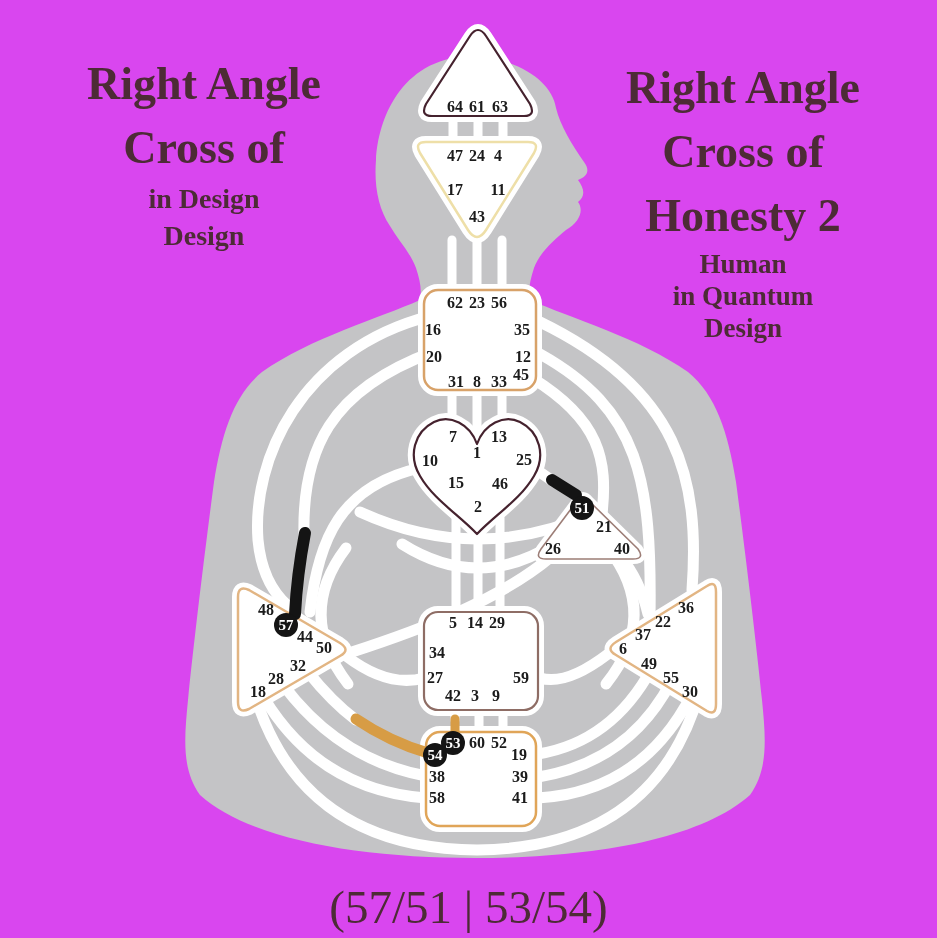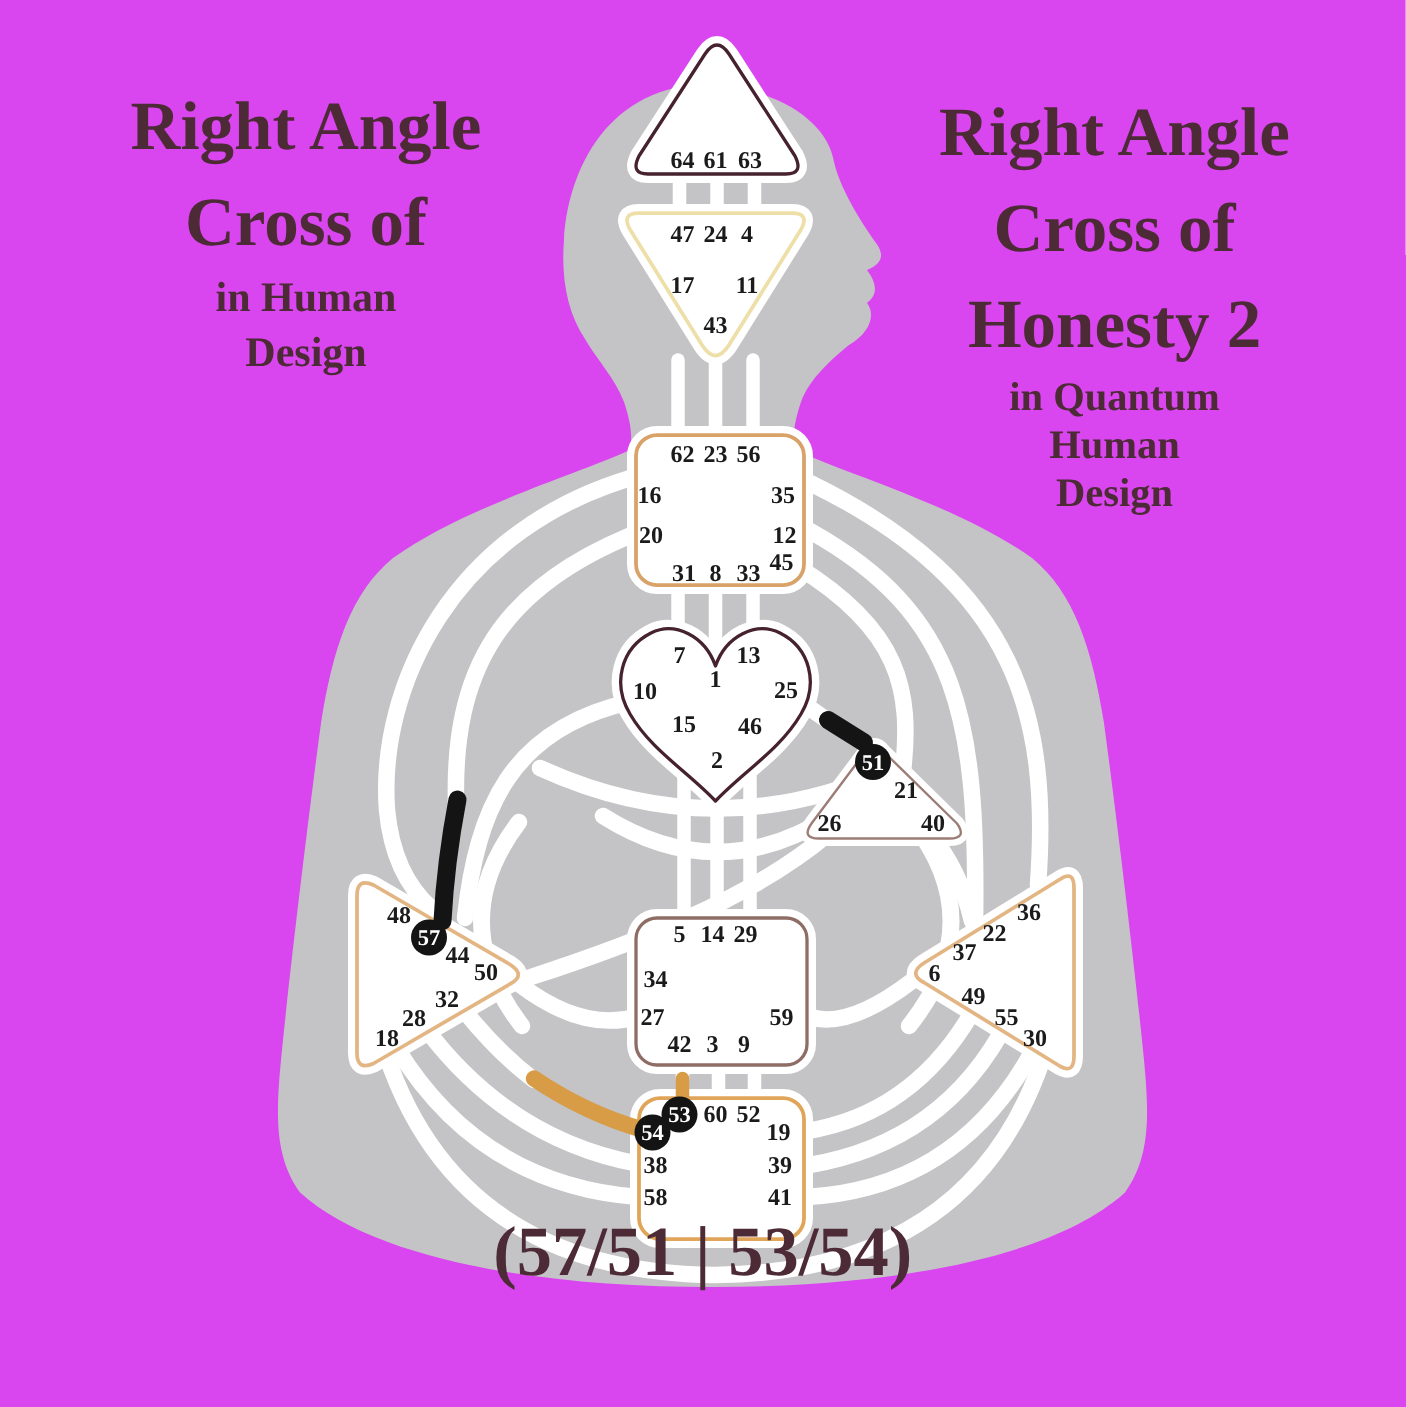--- a/index.html
+++ b/index.html
@@ -5,43 +5,43 @@
   html,body{margin:0;padding:0;background:#ffffff;}
   .canvas{position:relative;width:937px;height:938px;background:#d946ef;overflow:hidden;
           font-family:"Liberation Serif",serif;padding-left:30px;}
   .bodygraph-svg{position:absolute;left:0;top:0;}
   .title{position:absolute;text-align:center;color:#4d2b36;font-weight:bold;}
   .title-left{left:18px;top:52px;width:372px;}
   .title-right{left:558px;top:56px;width:370px;}
   .t-line{font-size:46px;line-height:64px;white-space:nowrap;}
   .t-sub{font-size:28px;line-height:37px;white-space:nowrap;}
   .title-right .t-sub{font-size:27px;line-height:32px;}
-  .cross-notation{position:absolute;left:0;top:808px;width:937px;text-align:center;
-          color:#4d2b36;font-weight:bold;font-size:47px;}
+  .cross-notation{position:absolute;left:0;top:880px;width:937px;text-align:center;
+          color:#4d2b36;font-weight:normal;font-size:47px;}
   svg text.gate{font-family:"Liberation Serif",serif;font-weight:bold;font-size:16px;fill:#1b1b1b;text-anchor:middle;}
   svg text.gate-hl{font-family:"Liberation Serif",serif;font-weight:bold;font-size:15px;fill:#ffffff;text-anchor:middle;}
 </style>
 </head>
 <body>
 
 <div class="canvas">
 
   <div class="title title-left">
     <div class="t-line">Right Angle</div>
     <div class="t-line">Cross of</div>
-    <div class="t-sub">in Human</div>
+    <div class="t-sub">in Design</div>
     <div class="t-sub">Design</div>
   </div>
 
   <div class="title title-right">
     <div class="t-line">Right Angle</div>
     <div class="t-line">Cross of</div>
     <div class="t-line">Honesty 2</div>
+    <div class="t-sub">Human</div>
     <div class="t-sub">in Quantum</div>
-    <div class="t-sub">Human</div>
     <div class="t-sub">Design</div>
   </div>
 
   <svg class="bodygraph-svg" width="937" height="938" viewBox="0 0 937 938">
 
     <path fill="#c4c4c6" d="
       M 468,56
       C 520,58 552,82 556,108
       C 560,125 572,145 584,162
       C 590,170 588,176 578,180

